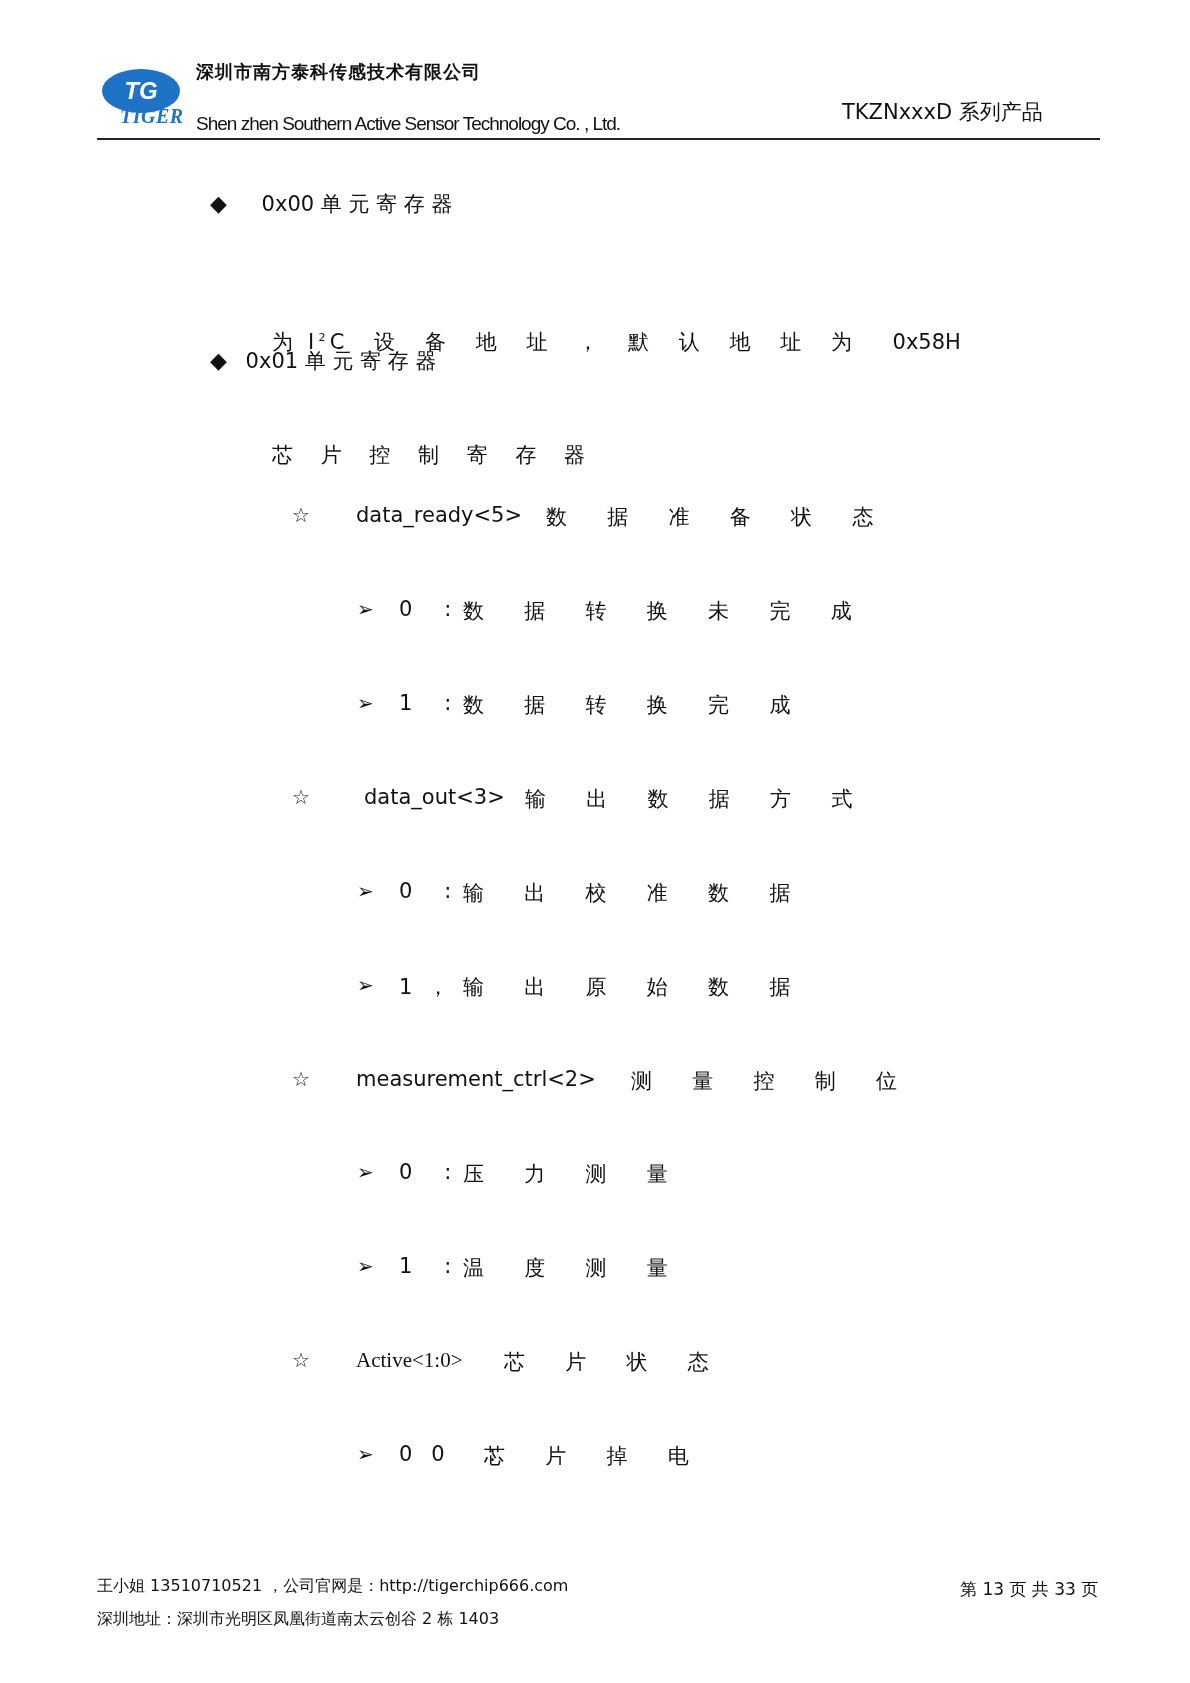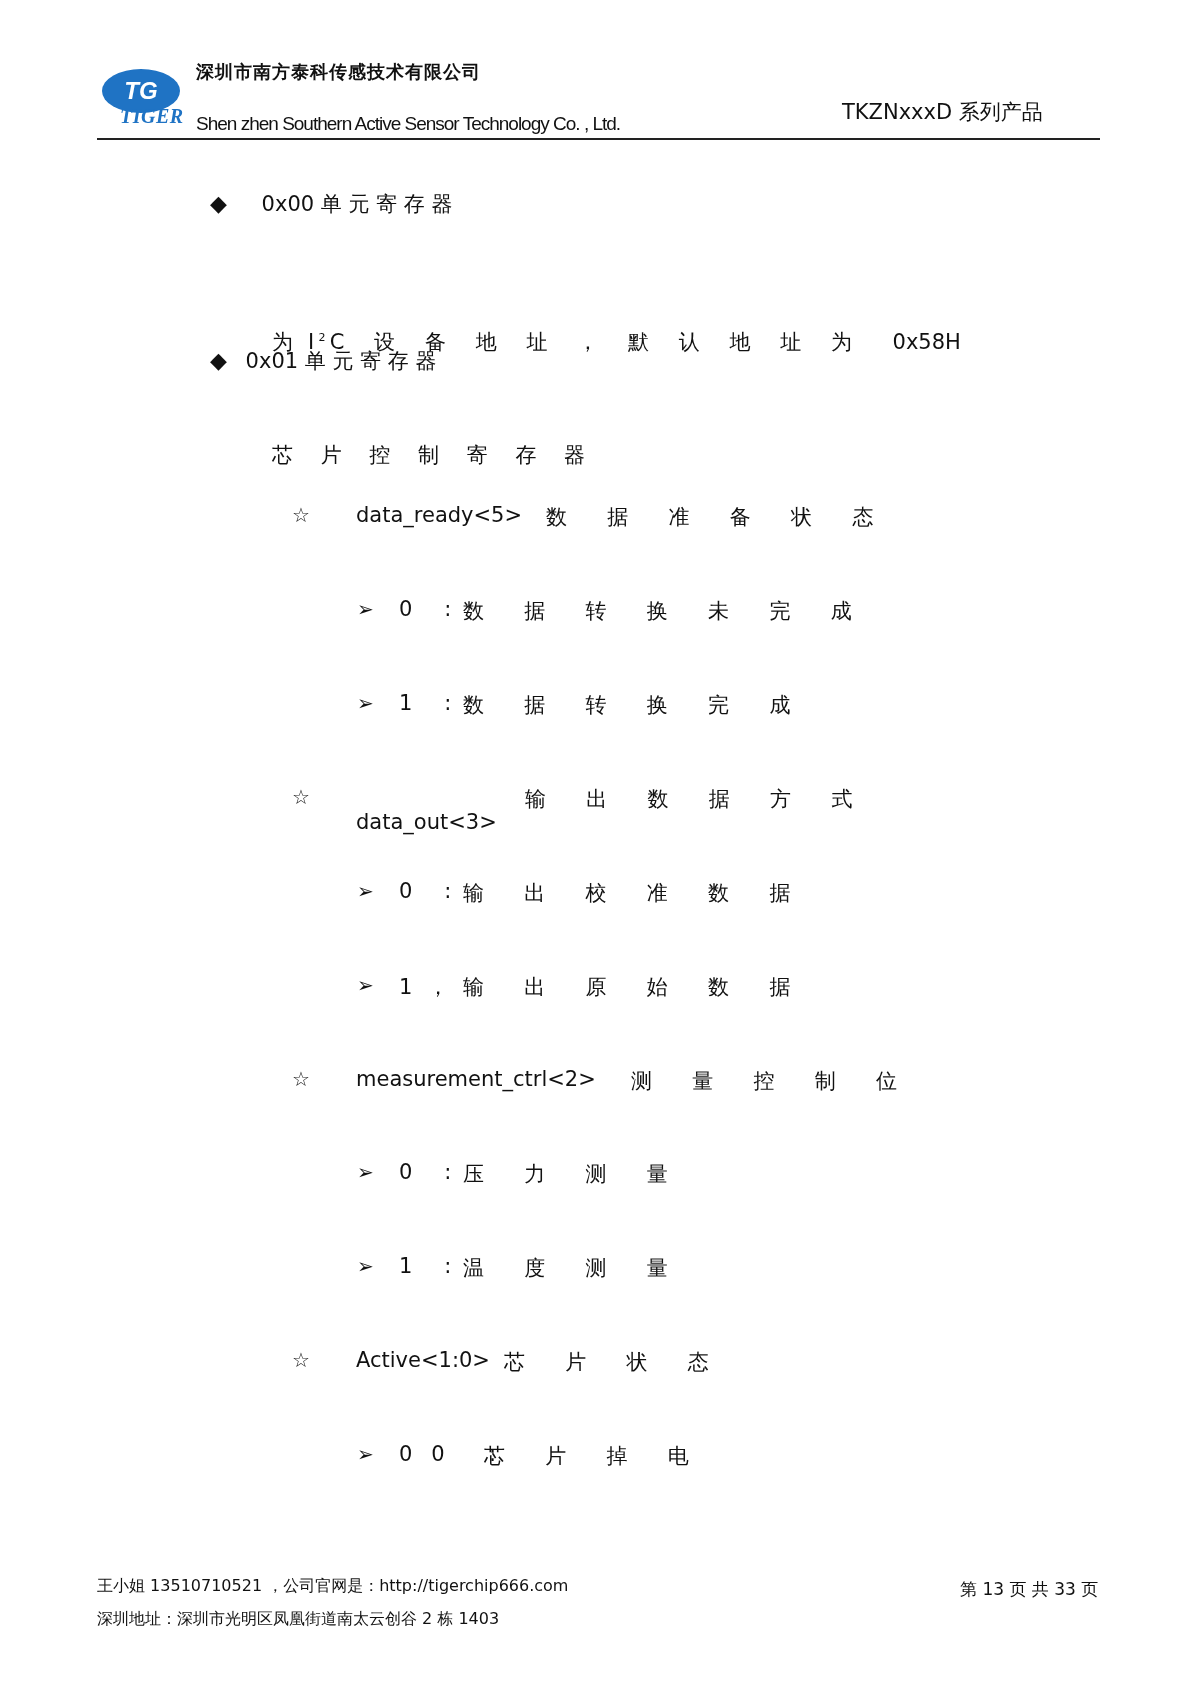--- a/index.html
+++ b/index.html
@@ -61,21 +61,21 @@
   <span class="sp" style="position:absolute; left:106px;">数 据 转 换 未 完 成</span>
 </div>
 <div class="abs lv1" style="left:357px; top:691px;">
   <span class="arrow">➢</span>
   <span class="sp" style="position:absolute; left:42px; letter-spacing:0.6em;">1 :</span>
   <span class="sp" style="position:absolute; left:106px;">数 据 转 换 完 成</span>
 </div>
 
 <div class="abs lv1" style="left:292px; top:785px;">
   <span class="star">☆</span>
-  <span style="position:absolute; left:64px;margin-top:25px;">data_out&lt;3&gt;</span>
+  <span style="position:absolute; left:72px;">data_out&lt;3&gt;</span>
   <span class="sp" style="position:absolute; left:233px;">输 出 数 据 方 式</span>
 </div>
 <div class="abs lv1" style="left:357px; top:879px;">
   <span class="arrow">➢</span>
   <span class="sp" style="position:absolute; left:42px; letter-spacing:0.6em;">0 :</span>
   <span class="sp" style="position:absolute; left:106px;">输 出 校 准 数 据</span>
 </div>
 <div class="abs lv1" style="left:357px; top:973px;">
   <span class="arrow">➢</span>
   <span class="sp" style="position:absolute; left:42px; letter-spacing:0.2em;">1 ，</span>
@@ -93,21 +93,21 @@
   <span class="sp" style="position:absolute; left:106px;">压 力 测 量</span>
 </div>
 <div class="abs lv1" style="left:357px; top:1254px;">
   <span class="arrow">➢</span>
   <span class="sp" style="position:absolute; left:42px; letter-spacing:0.6em;">1 :</span>
   <span class="sp" style="position:absolute; left:106px;">温 度 测 量</span>
 </div>
 
 <div class="abs lv1" style="left:292px; top:1348px;">
   <span class="star">☆</span>
-  <span style="position:absolute; left:64px;">Active&lt;1:0&gt;</span>
+  <span style="position:absolute; left:64px;font-family:Liberation Serif, serif;">Active&lt;1:0&gt;</span>
   <span class="sp" style="position:absolute; left:212px;text-align:center;">芯 片 状 态</span>
 </div>
 <div class="abs lv1" style="left:357px; top:1442px;">
   <span class="arrow">➢</span>
   <span style="position:absolute; left:42px; letter-spacing:0.9em;text-align:right;">00 :</span>
   <span class="sp" style="position:absolute; left:127px;">芯 片 掉 电</span>
 </div>
 
 <div class="abs foot" style="left:97px; top:1576px;">王小姐 13510710521 ，公司官网是：http://tigerchip666.com</div>
 <div class="abs foot" style="left:97px; top:1609px;">深圳地址：深圳市光明区凤凰街道南太云创谷 2 栋 1403</div>

